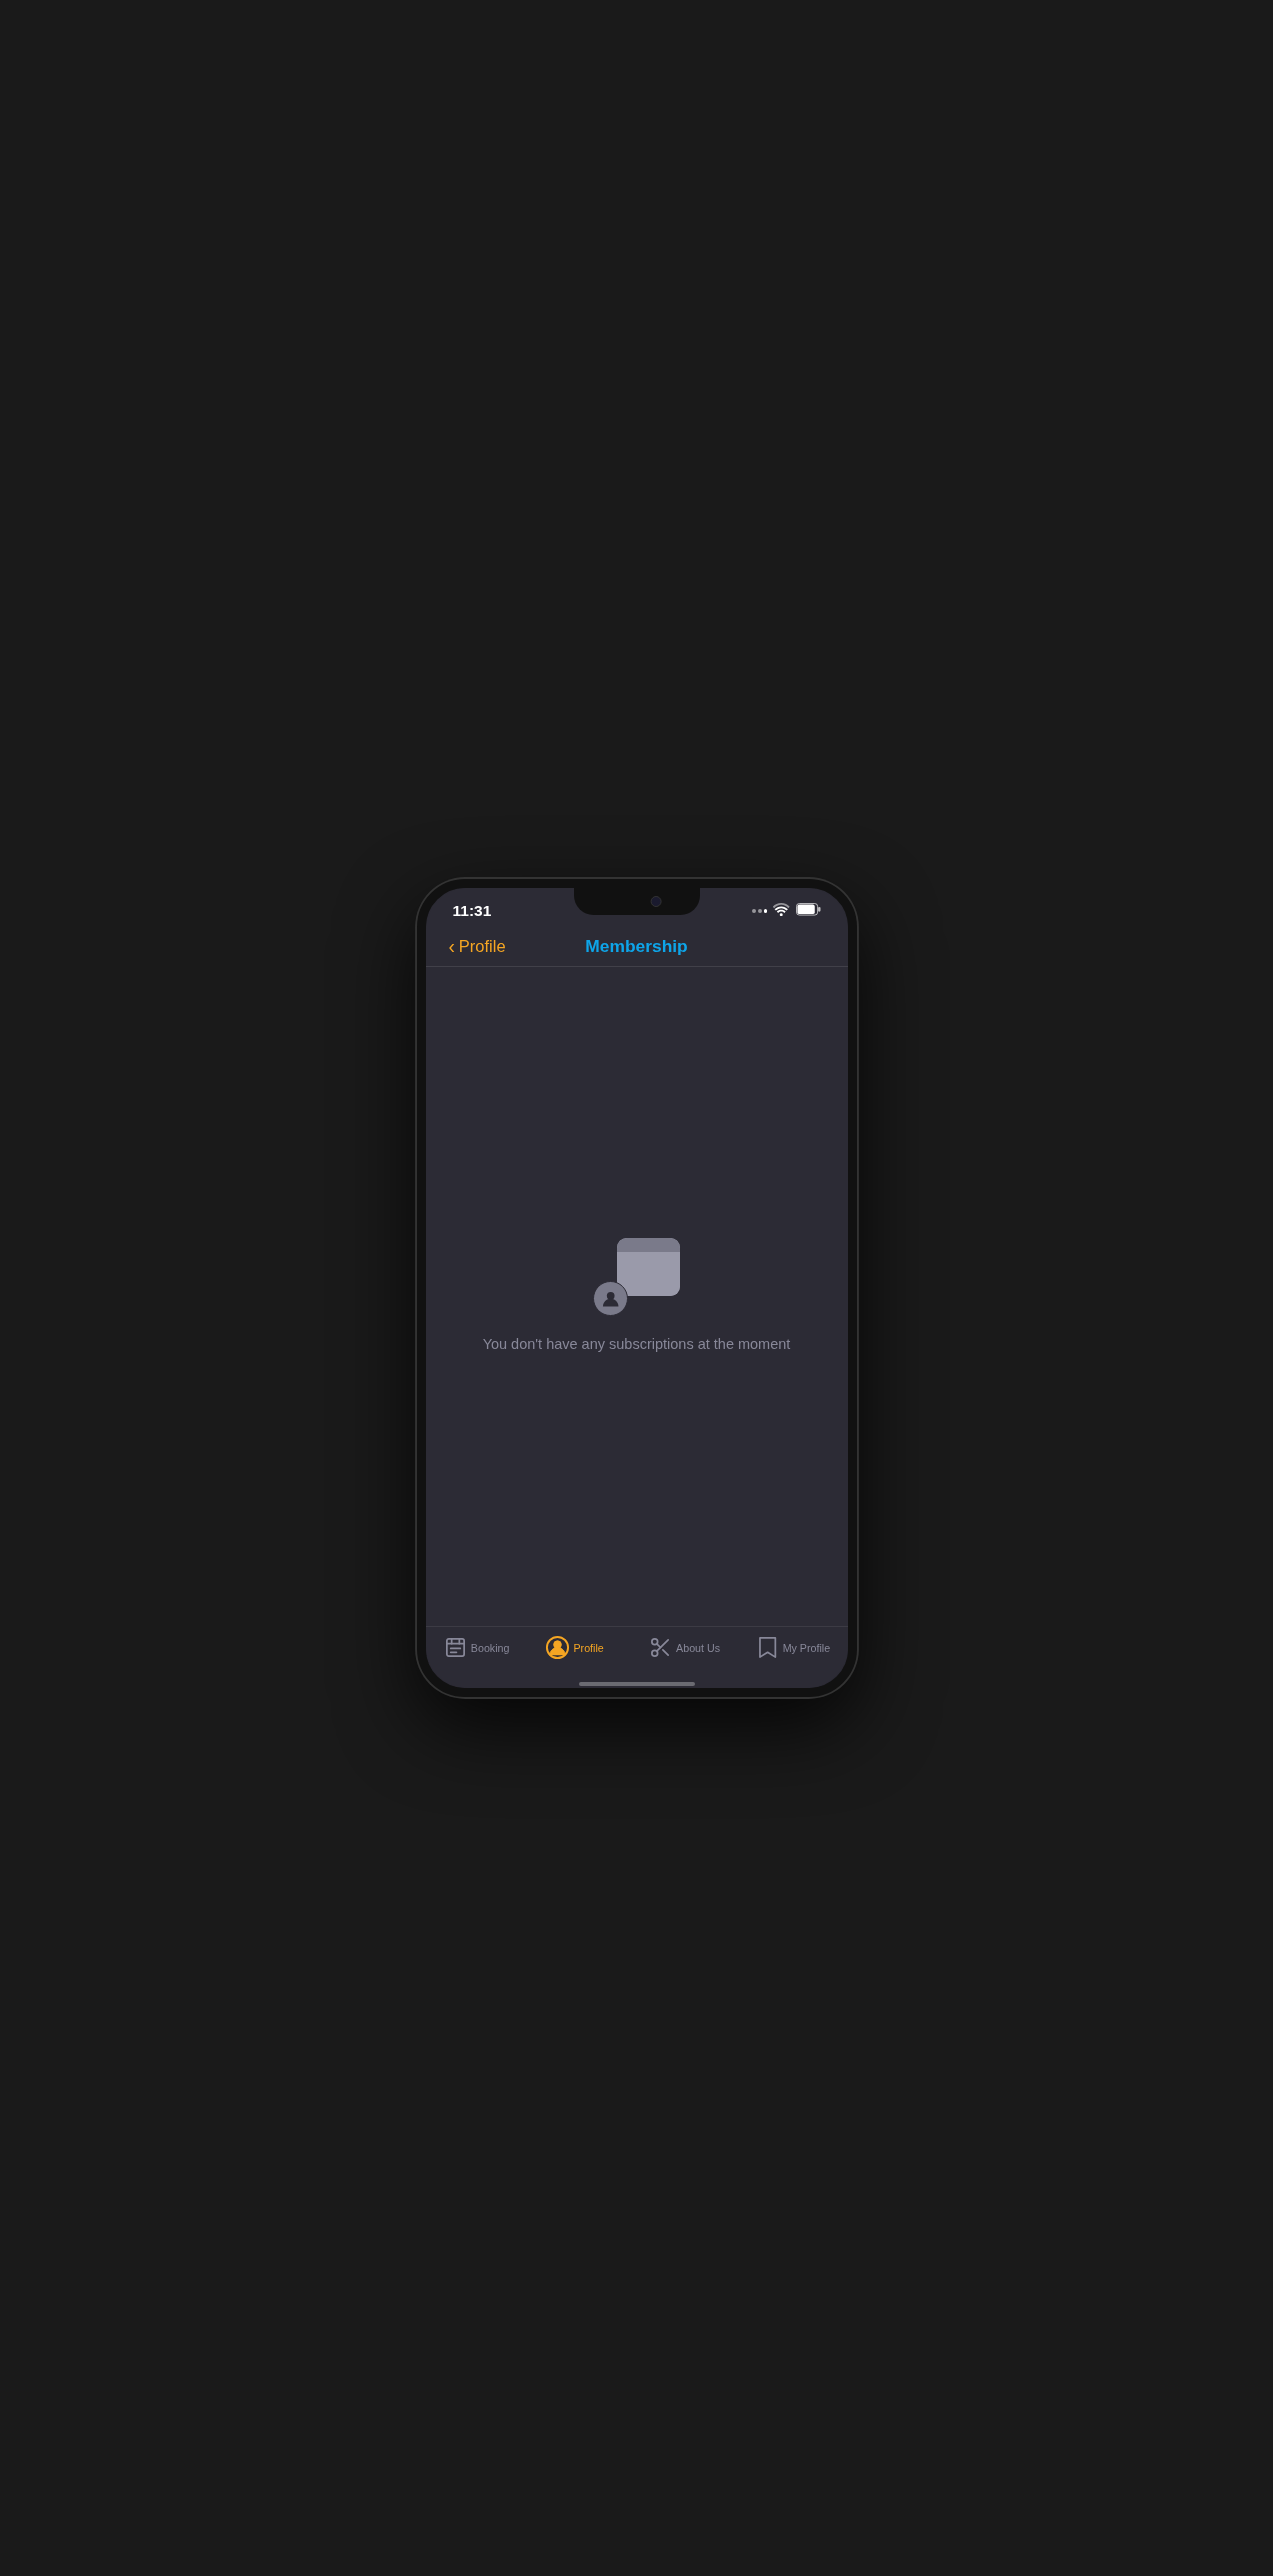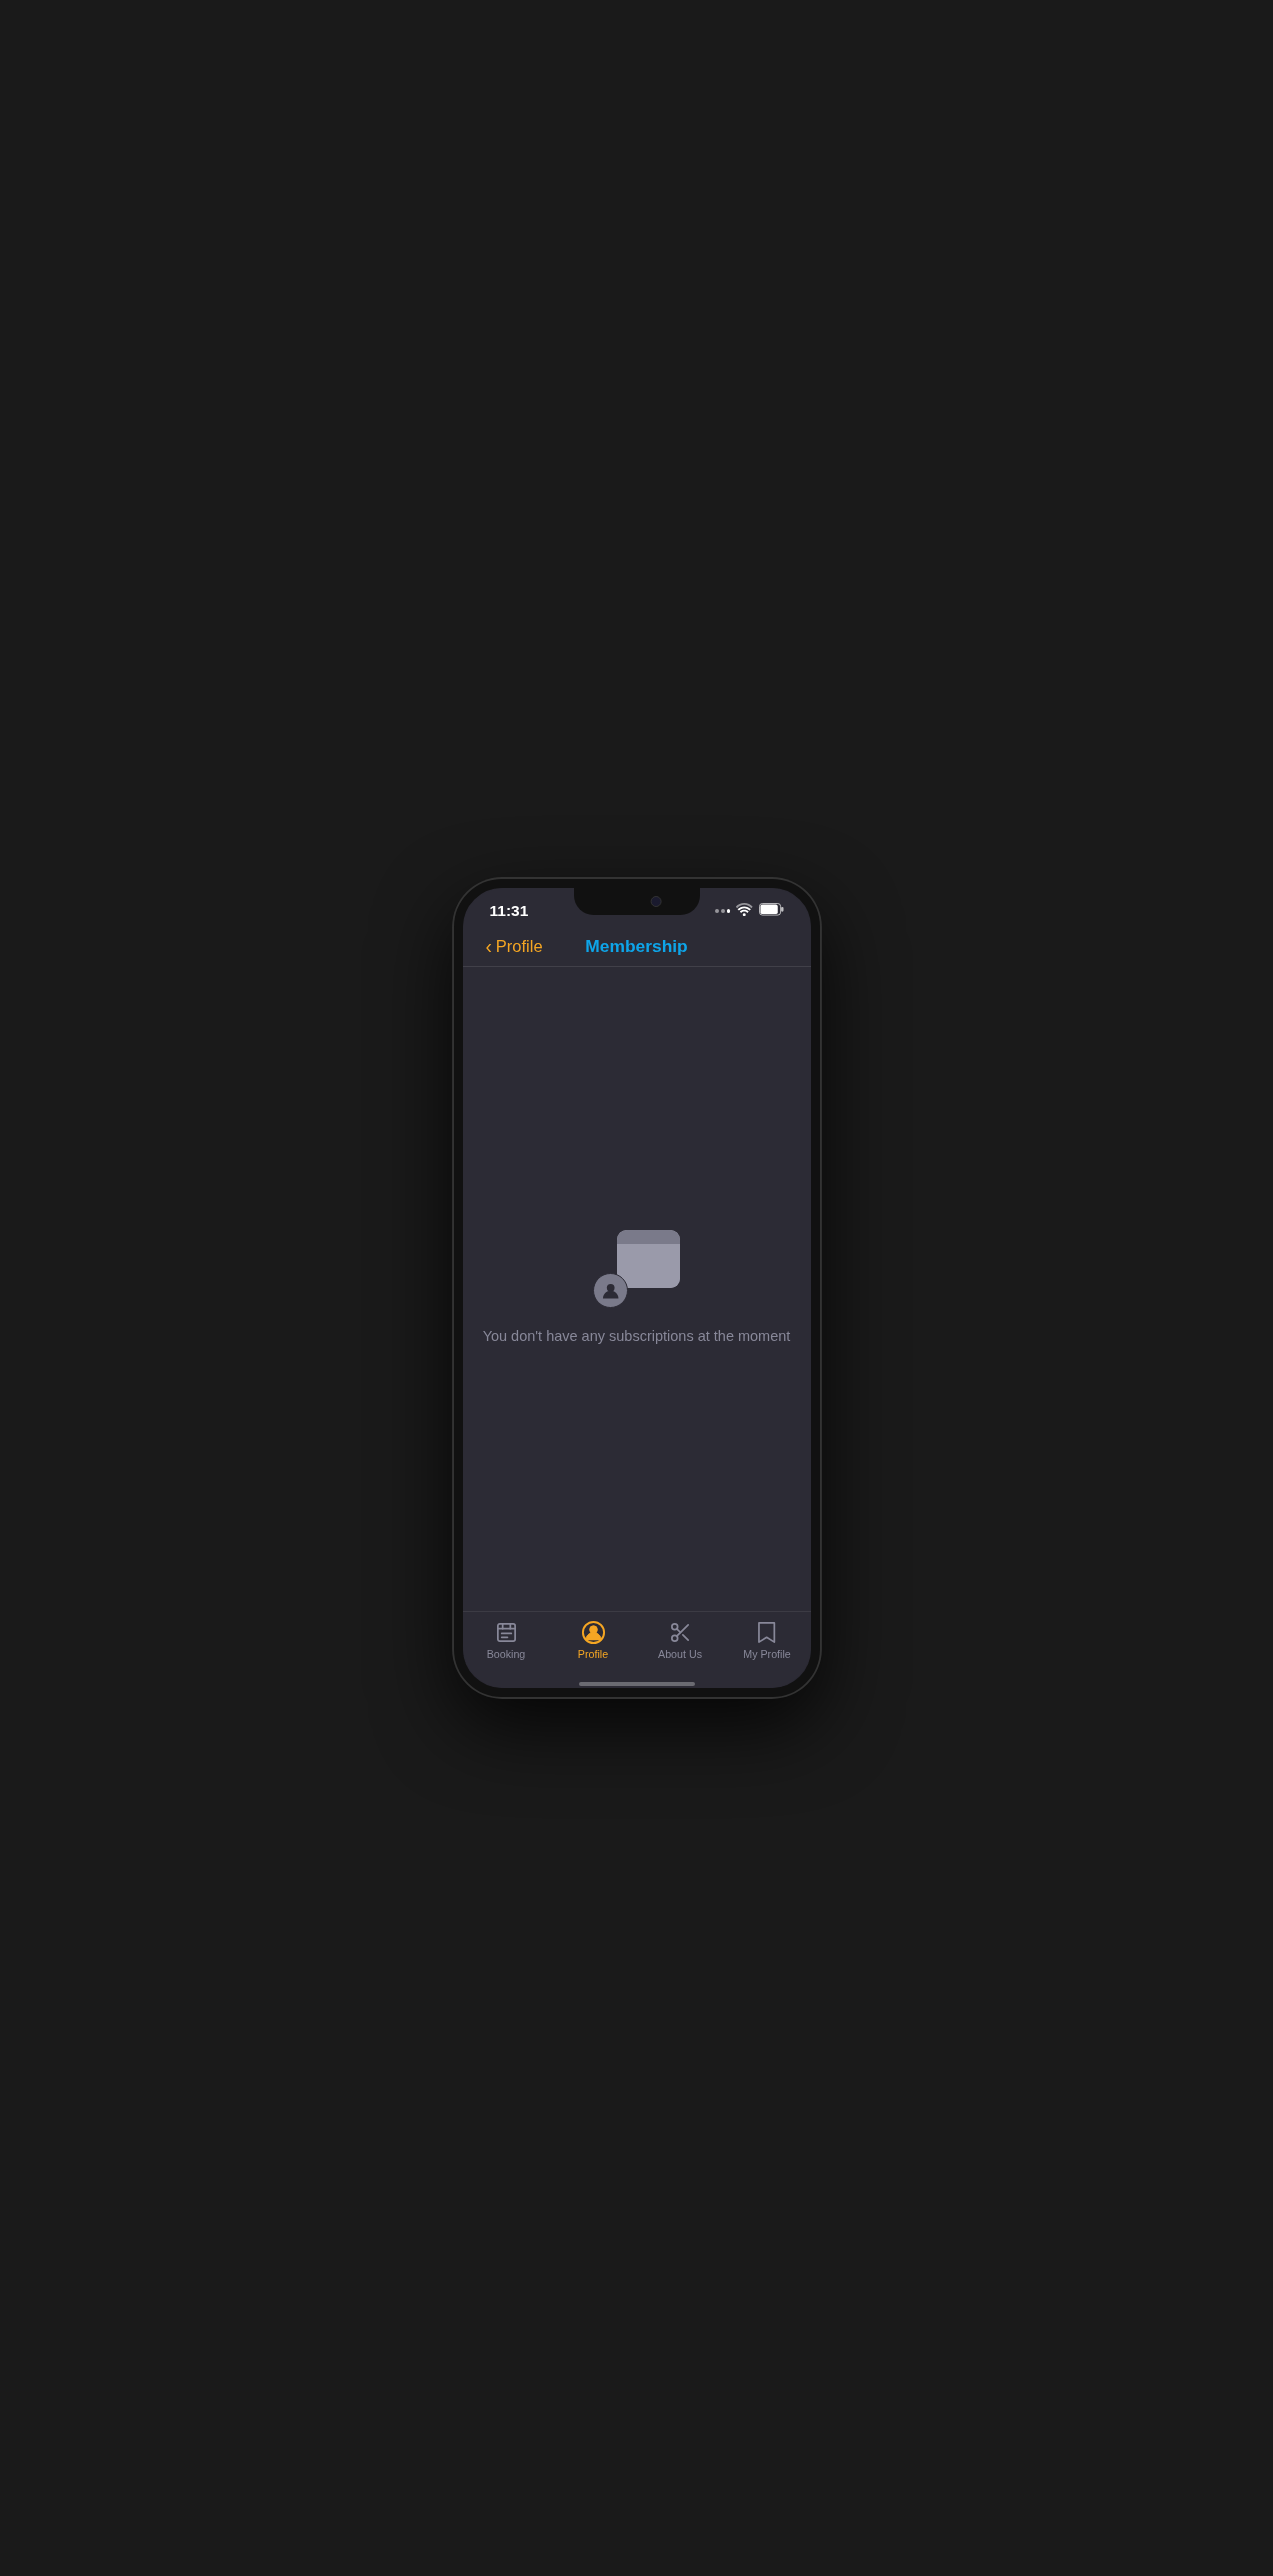--- a/index.html
+++ b/index.html
@@ -6,21 +6,21 @@
     body {
       background: #1a1a1a;
       display: flex;
       justify-content: center;
       align-items: center;
       min-height: 100vh;
       font-family: -apple-system, BlinkMacSystemFont, 'Helvetica Neue', sans-serif;
     }
 
     .phone-frame {
-      width: 366px;
+      width: 440px;
       height: 818px;
       background: #2c2b35;
       border-radius: 48px;
       position: relative;
       border: 9.7px solid #111;
       box-shadow: 0 0 0 1.9px #333, 0 29px 78px rgba(0,0,0,0.8);
       overflow: hidden;
     }
 
     
@@ -241,21 +241,21 @@
       justify-content: space-around;
       align-items: center;
       padding: 7.8px 0 23px 0;
       background: #2c2b35;
       border-top: 1px solid rgba(255,255,255,0.08);
       flex-shrink: 0;
     }
 
     .tab-item {
       display: flex;
-      flex-direction: column;
+      flex-direction: row;
       align-items: center;
       gap: 3px;
       cursor: pointer;
       min-width: 68px;
     }
 
     .tab-icon {
       width: 25px;
       height: 25px;
       display: flex;

